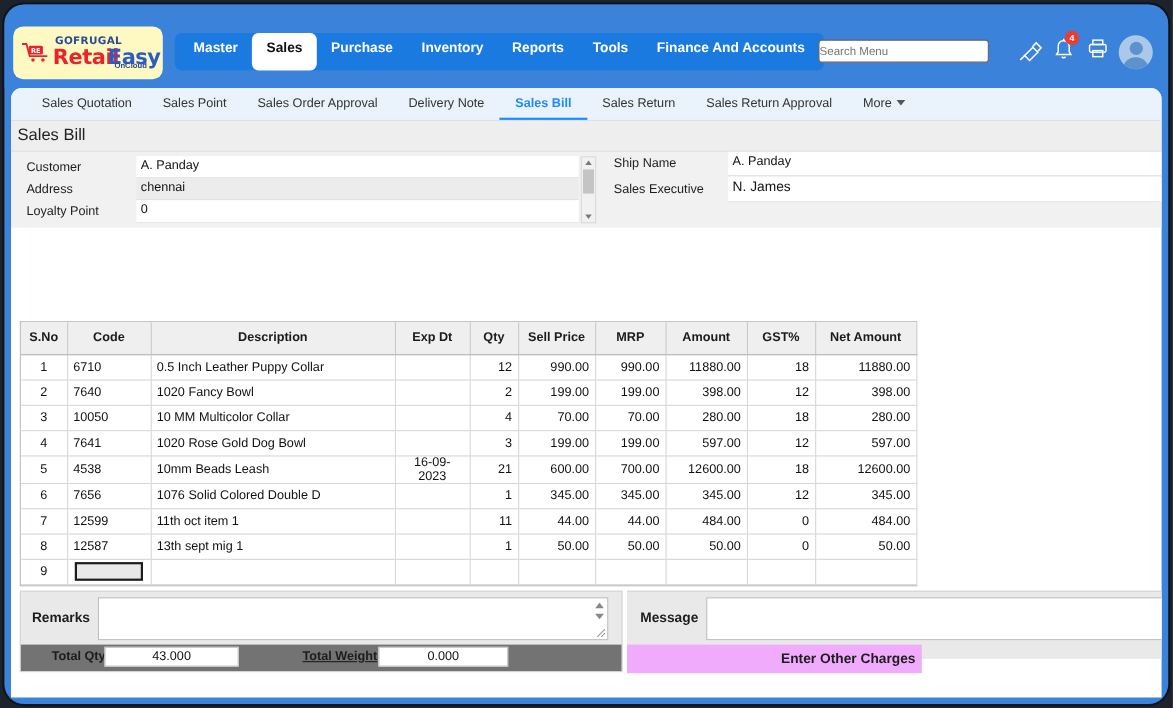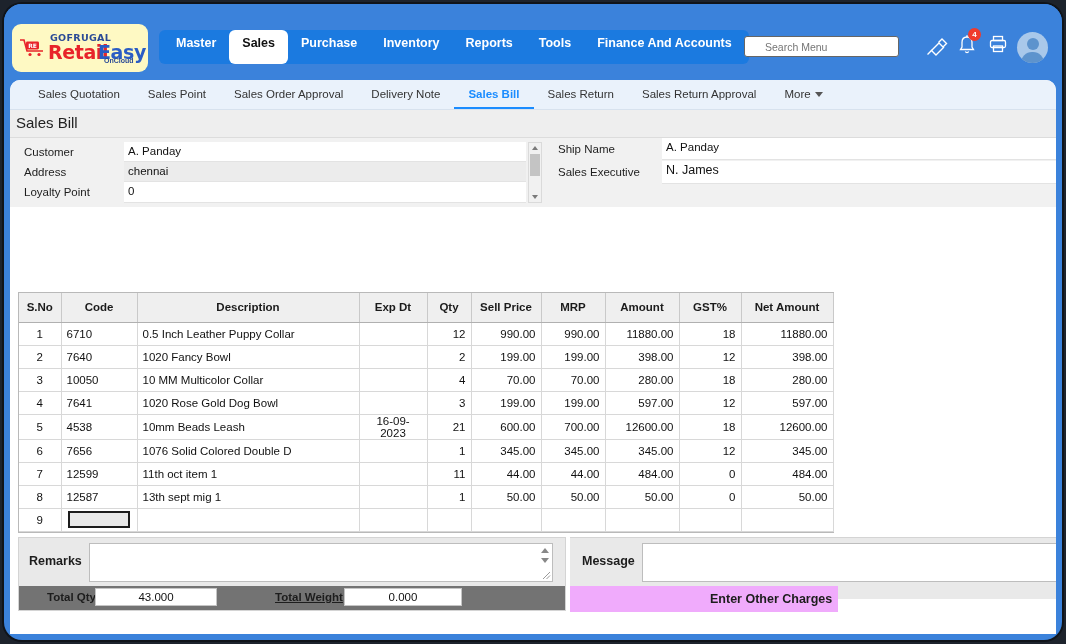--- a/index.html
+++ b/index.html
@@ -98,21 +98,21 @@
     left: 740px; top: 32px;
     width: 155px; height: 21px;
   }
   .search-input {
     width: 100%; height: 100%;
     border: 1px solid #666;
     border-radius: 3px;
     background: #fff;
     font-size: 10.5px;
     color: #555;
-    padding: 0 20px;
+    padding: 0 0;
     font-family: "Liberation Sans", sans-serif;
     outline: none;
   }
   .hdr-icon {
     position: absolute;
     top: 30px;
     width: 24px; height: 26px;
     cursor: pointer;
   }
   .badge {

